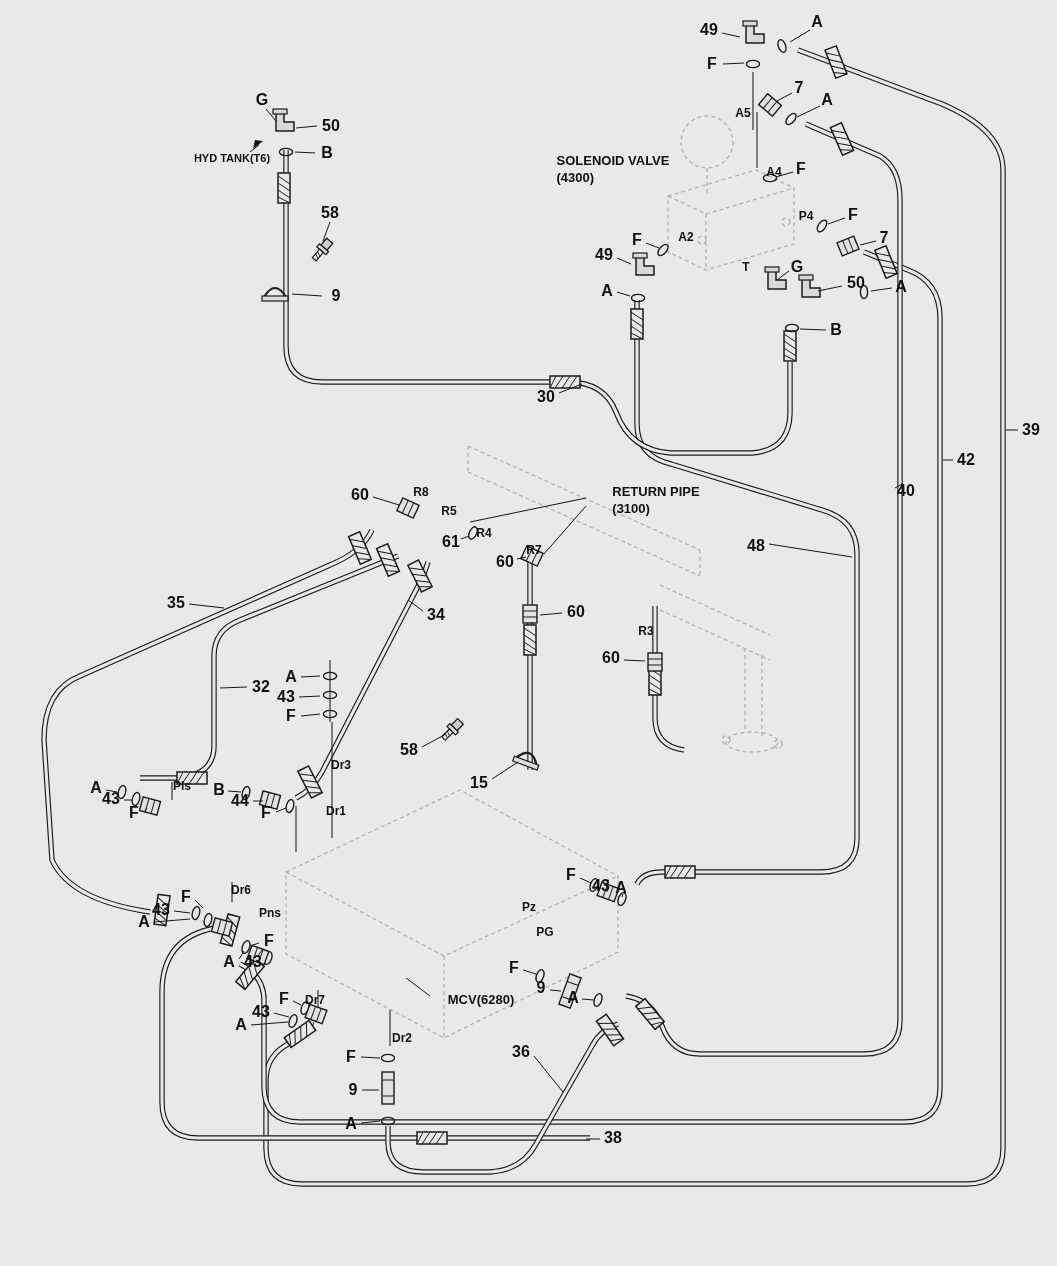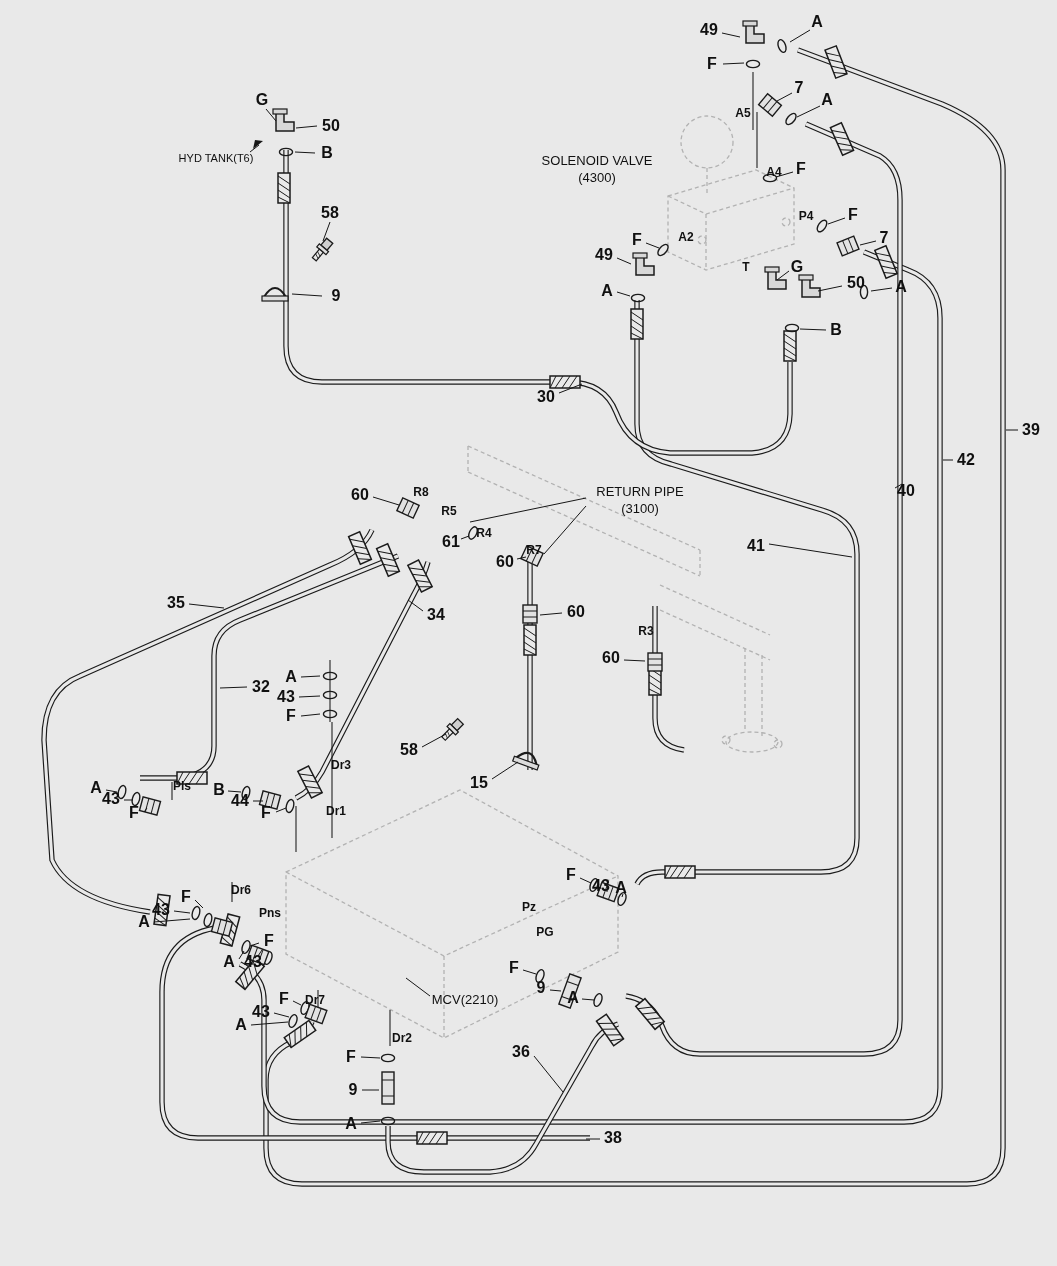--- a/index.html
+++ b/index.html
@@ -10,22 +10,22 @@
   .stage{position:absolute;inset:0;}
   svg.layer{position:absolute;left:0;top:0;}
   .pipe-casing{fill:none;stroke:#1b1b1b;stroke-width:5.4;stroke-linejoin:round;stroke-linecap:butt;}
   .pipe-core{fill:none;stroke:#e9e9e9;stroke-width:3.1;stroke-linejoin:round;stroke-linecap:butt;}
   .thin{stroke:#222;stroke-width:1.1;fill:none;}
   .leader{stroke:#161616;stroke-width:1;fill:none;}
   .ghost{stroke:#b2b2b2;stroke-width:1.3;fill:none;stroke-dasharray:4 3;}
   .callout{position:absolute;transform:translate(-50%,-50%);font-weight:bold;color:#101010;white-space:nowrap;}
   .callout.part{font-size:16px;}
   .callout.port{font-size:12px;}
-  .comp-label{position:absolute;transform:translate(-50%,-50%);font-weight:normal;font-size:13px;
-    line-height:1.3;text-align:center;color:#101010;white-space:nowrap;}
+  .comp-label{position:absolute;transform:translate(-50%,-50%);font-weight:bold;font-size:13px;
+    line-height:1.3;text-align:left;color:#101010;white-space:nowrap;margin-left:16px;}
   .comp-label.small{font-size:11px;}
   #watermark{
     position:absolute;left:50%;top:628px;transform:translate(-50%,-50%);
     font-size:56px;font-weight:bold;letter-spacing:3px;color:#8f8f8f;opacity:.62;
     white-space:nowrap;text-shadow:1px 1px 0 #d9d9d9;
   }
 </style>
 </head>
 <body>
 
@@ -317,21 +317,21 @@
       <div class="callout part" style="left: 836px; top: 330px;">B</div>
       <div class="callout part" style="left: 262px; top: 100px;">G</div>
       <div class="callout part" style="left: 331px; top: 126px;">50</div>
       <div class="callout part" style="left: 327px; top: 153px;">B</div>
       <div class="callout part" style="left: 330px; top: 213px;">58</div>
       <div class="callout part" style="left: 336px; top: 296px;">9</div>
       <div class="callout part" style="left: 546px; top: 397px;">30</div>
       <div class="callout part" style="left: 1031px; top: 430px;">39</div>
       <div class="callout part" style="left: 966px; top: 460px;">42</div>
       <div class="callout part" style="left: 906px; top: 491px;">40</div>
-      <div class="callout part" style="left: 756px; top: 546px;">41</div>
+      <div class="callout part" style="left: 756px; top: 546px;">48</div>
       <div class="callout part" style="left: 360px; top: 495px;">60</div>
       <div class="callout port" style="left: 421px; top: 492px;">R8</div>
       <div class="callout port" style="left: 449px; top: 511px;">R5</div>
       <div class="callout part" style="left: 451px; top: 542px;">61</div>
       <div class="callout port" style="left: 484px; top: 533px;">R4</div>
       <div class="callout part" style="left: 505px; top: 562px;">60</div>
       <div class="callout port" style="left: 534px; top: 550px;">R7</div>
       <div class="callout part" style="left: 176px; top: 603px;">35</div>
       <div class="callout part" style="left: 436px; top: 615px;">34</div>
       <div class="callout part" style="left: 576px; top: 612px;">60</div>
@@ -373,17 +373,17 @@
       <div class="callout port" style="left: 529px; top: 907px;">Pz</div>
       <div class="callout part" style="left: 571px; top: 875px;">F</div>
       <div class="callout part" style="left: 601px; top: 886px;">43</div>
       <div class="callout part" style="left: 621px; top: 888px;">A</div>
       <div class="callout port" style="left: 545px; top: 932px;">PG</div>
       <div class="callout part" style="left: 514px; top: 968px;">F</div>
       <div class="callout part" style="left: 541px; top: 988px;">9</div>
       <div class="callout part" style="left: 573px; top: 998px;">A</div>
       <div class="comp-label" style="left: 597px; top: 170px;"><span>SOLENOID VALVE</span><br><span>(4300)</span></div>
       <div class="comp-label" style="left: 640px; top: 501px;"><span>RETURN PIPE</span><br><span>(3100)</span></div>
-      <div class="comp-label" style="left: 465px; top: 1000px;"><span>MCV(2210)</span></div>
+      <div class="comp-label" style="left: 465px; top: 1000px;"><span>MCV(6280)</span></div>
       <div class="comp-label small" style="left: 216px; top: 158px;"><span>HYD TANK(T6)</span></div>
     </div>
 
 </div>
 
 </body></html>

